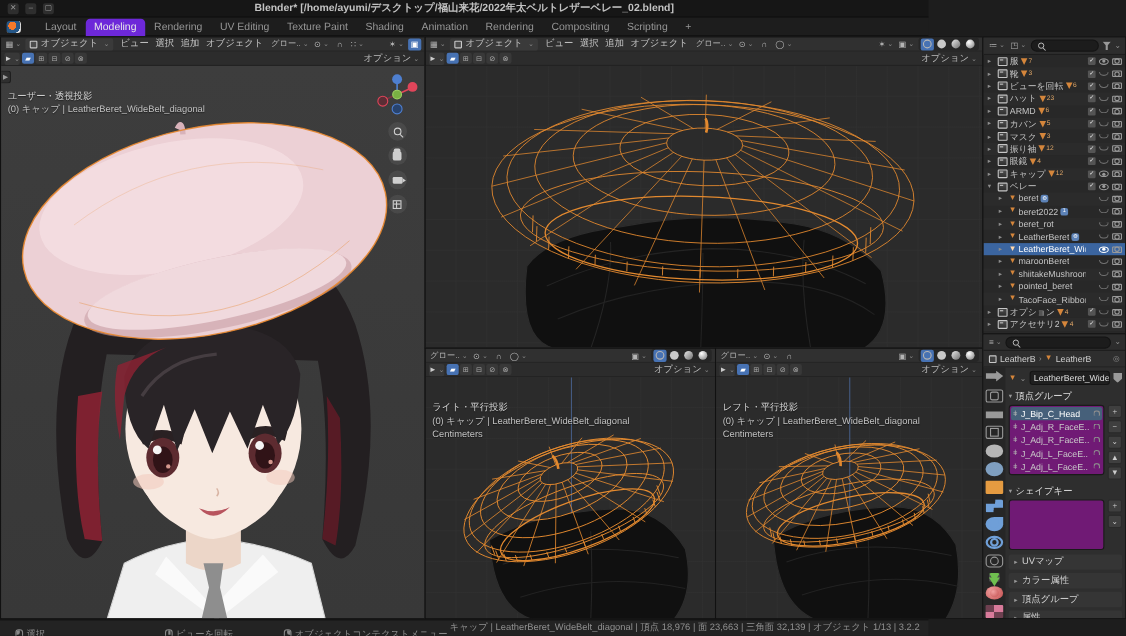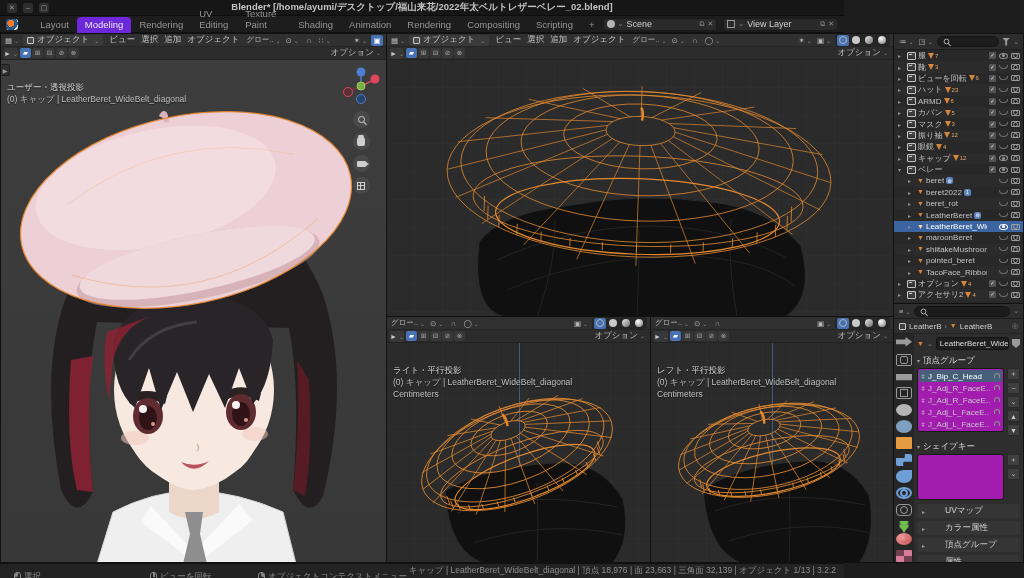--- a/index.html
+++ b/index.html
@@ -169,32 +169,32 @@
   .t-material{background:radial-gradient(circle at 35% 35%,#f0a0a0,#c24e4e);border-radius:50%}
   .t-texture{background:repeating-conic-gradient(#d87a9a 0 25%,#6e4050 0 50%);border-radius:1px}
   .pcontent{flex:1;padding:3px 3px 0 3px;overflow:hidden;font-size:8px}
   .datarow{display:flex;align-items:center;gap:3px;margin-bottom:4px}
   .datasel{flex:1;display:flex;align-items:center;gap:3px;background:#1f1f1f;border:1px solid #141414;
     border-radius:3px;height:13px;padding:0 3px;color:#ddd;white-space:nowrap;overflow:hidden}
   .shield{width:8px;height:9px;background:#9a9a9a;clip-path:polygon(0 0,100% 0,100% 60%,50% 100%,0 60%)}
   .panel-h{display:flex;align-items:center;gap:3px;color:#dedede;font-size:8.5px;height:13px}
   .panel-h .ar{font-size:6px;color:#9a9a9a}
   .vglist{display:flex;gap:3px;margin:1px 0 4px}
-  .vgbox{flex:1;background:#a21caf;border:1px solid #1a1a1a;border-radius:3px;padding:1px;height:64px;overflow:hidden}
+  .vgbox{flex:1;background:#701a75;border:1px solid #1a1a1a;border-radius:3px;padding:1px;height:64px;overflow:hidden}
   .vg-row{height:12px;display:flex;align-items:center;gap:3px;padding:0 2px;border-radius:2px;color:#c9c9c9}
   .vg-row.sel{background:#46607a;color:#fff}
   .boneic{color:#b5b5b5;font-size:7px}
   .lock{width:6px;height:5px;border:1px solid #8d8d8d;border-radius:3px 3px 0 0;border-bottom:none;
     margin-left:auto;position:relative;top:-1px}
   .sidebtns{display:flex;flex-direction:column;gap:2px;width:13px;flex:0 0 auto}
   .sbtn{height:12px;background:#3f3f3f;border:1px solid #2a2a2a;border-radius:2px;color:#ccc;
     font-size:7px;display:flex;align-items:center;justify-content:center}
   .skbox{height:46px}
   .cpanel{height:14px;background:#353535;border-radius:2px;margin-bottom:3px;display:flex;
-    align-items:center;gap:20px;padding:0 5px;color:#d2d2d2;font-size:8.5px}
+    align-items:center;gap:4px;padding:0 5px;color:#d2d2d2;font-size:8.5px}
   .cpanel .ar{font-size:6px;color:#9a9a9a}
 
   
   .statusbar{position:absolute;left:0;top:563px;width:100%;height:15px;background:#232323;
     border-top:1px solid #101010;display:flex;align-items:center;font-size:8.5px;color:#909090}
   .km{position:absolute;display:flex;align-items:center;gap:3px}
   .mouse{width:7px;height:10px;border:1px solid #8a8a8a;border-radius:3px;position:relative}
   .mouse::before{content:'';position:absolute;top:0;width:3px;height:4px;background:#8a8a8a}
   .mouse.m-left::before{left:0;border-radius:2px 0 2px 0}
   .mouse.m-mid::before{left:2px;width:2px}
@@ -225,36 +225,20 @@
         <span class="tab">Rendering</span>
         <span class="tab">UV Editing</span>
         <span class="tab">Texture Paint</span>
         <span class="tab">Shading</span>
         <span class="tab">Animation</span>
         <span class="tab">Rendering</span>
         <span class="tab">Compositing</span>
         <span class="tab">Scripting</span>
         <span class="tab">+</span>
       </div>
-    <div class="tb-right">
-      <div class="idwidget">
-        <span class="t-scene pt"></span>
-        <span class="mini">⌄</span>
-        <span class="val">Scene</span>
-        <span class="mini">⧉</span>
-        <span class="mini">✕</span>
-      </div>
-      <div class="idwidget">
-        <span class="t-vlayer pt"></span>
-        <span class="mini">⌄</span>
-        <span class="val">View Layer</span>
-        <span class="mini">⧉</span>
-        <span class="mini">✕</span>
-      </div>
-    </div>
   </div>
 
   <div class="vp" id="vp-main">
     <div class="vp-h1">
       <span class="ibox dd">▦</span>
       <span class="mode-dd dd">
         <span class="cubeic"></span>
         <span>オブジェクト</span>
       </span>
       <div style="display:flex">

